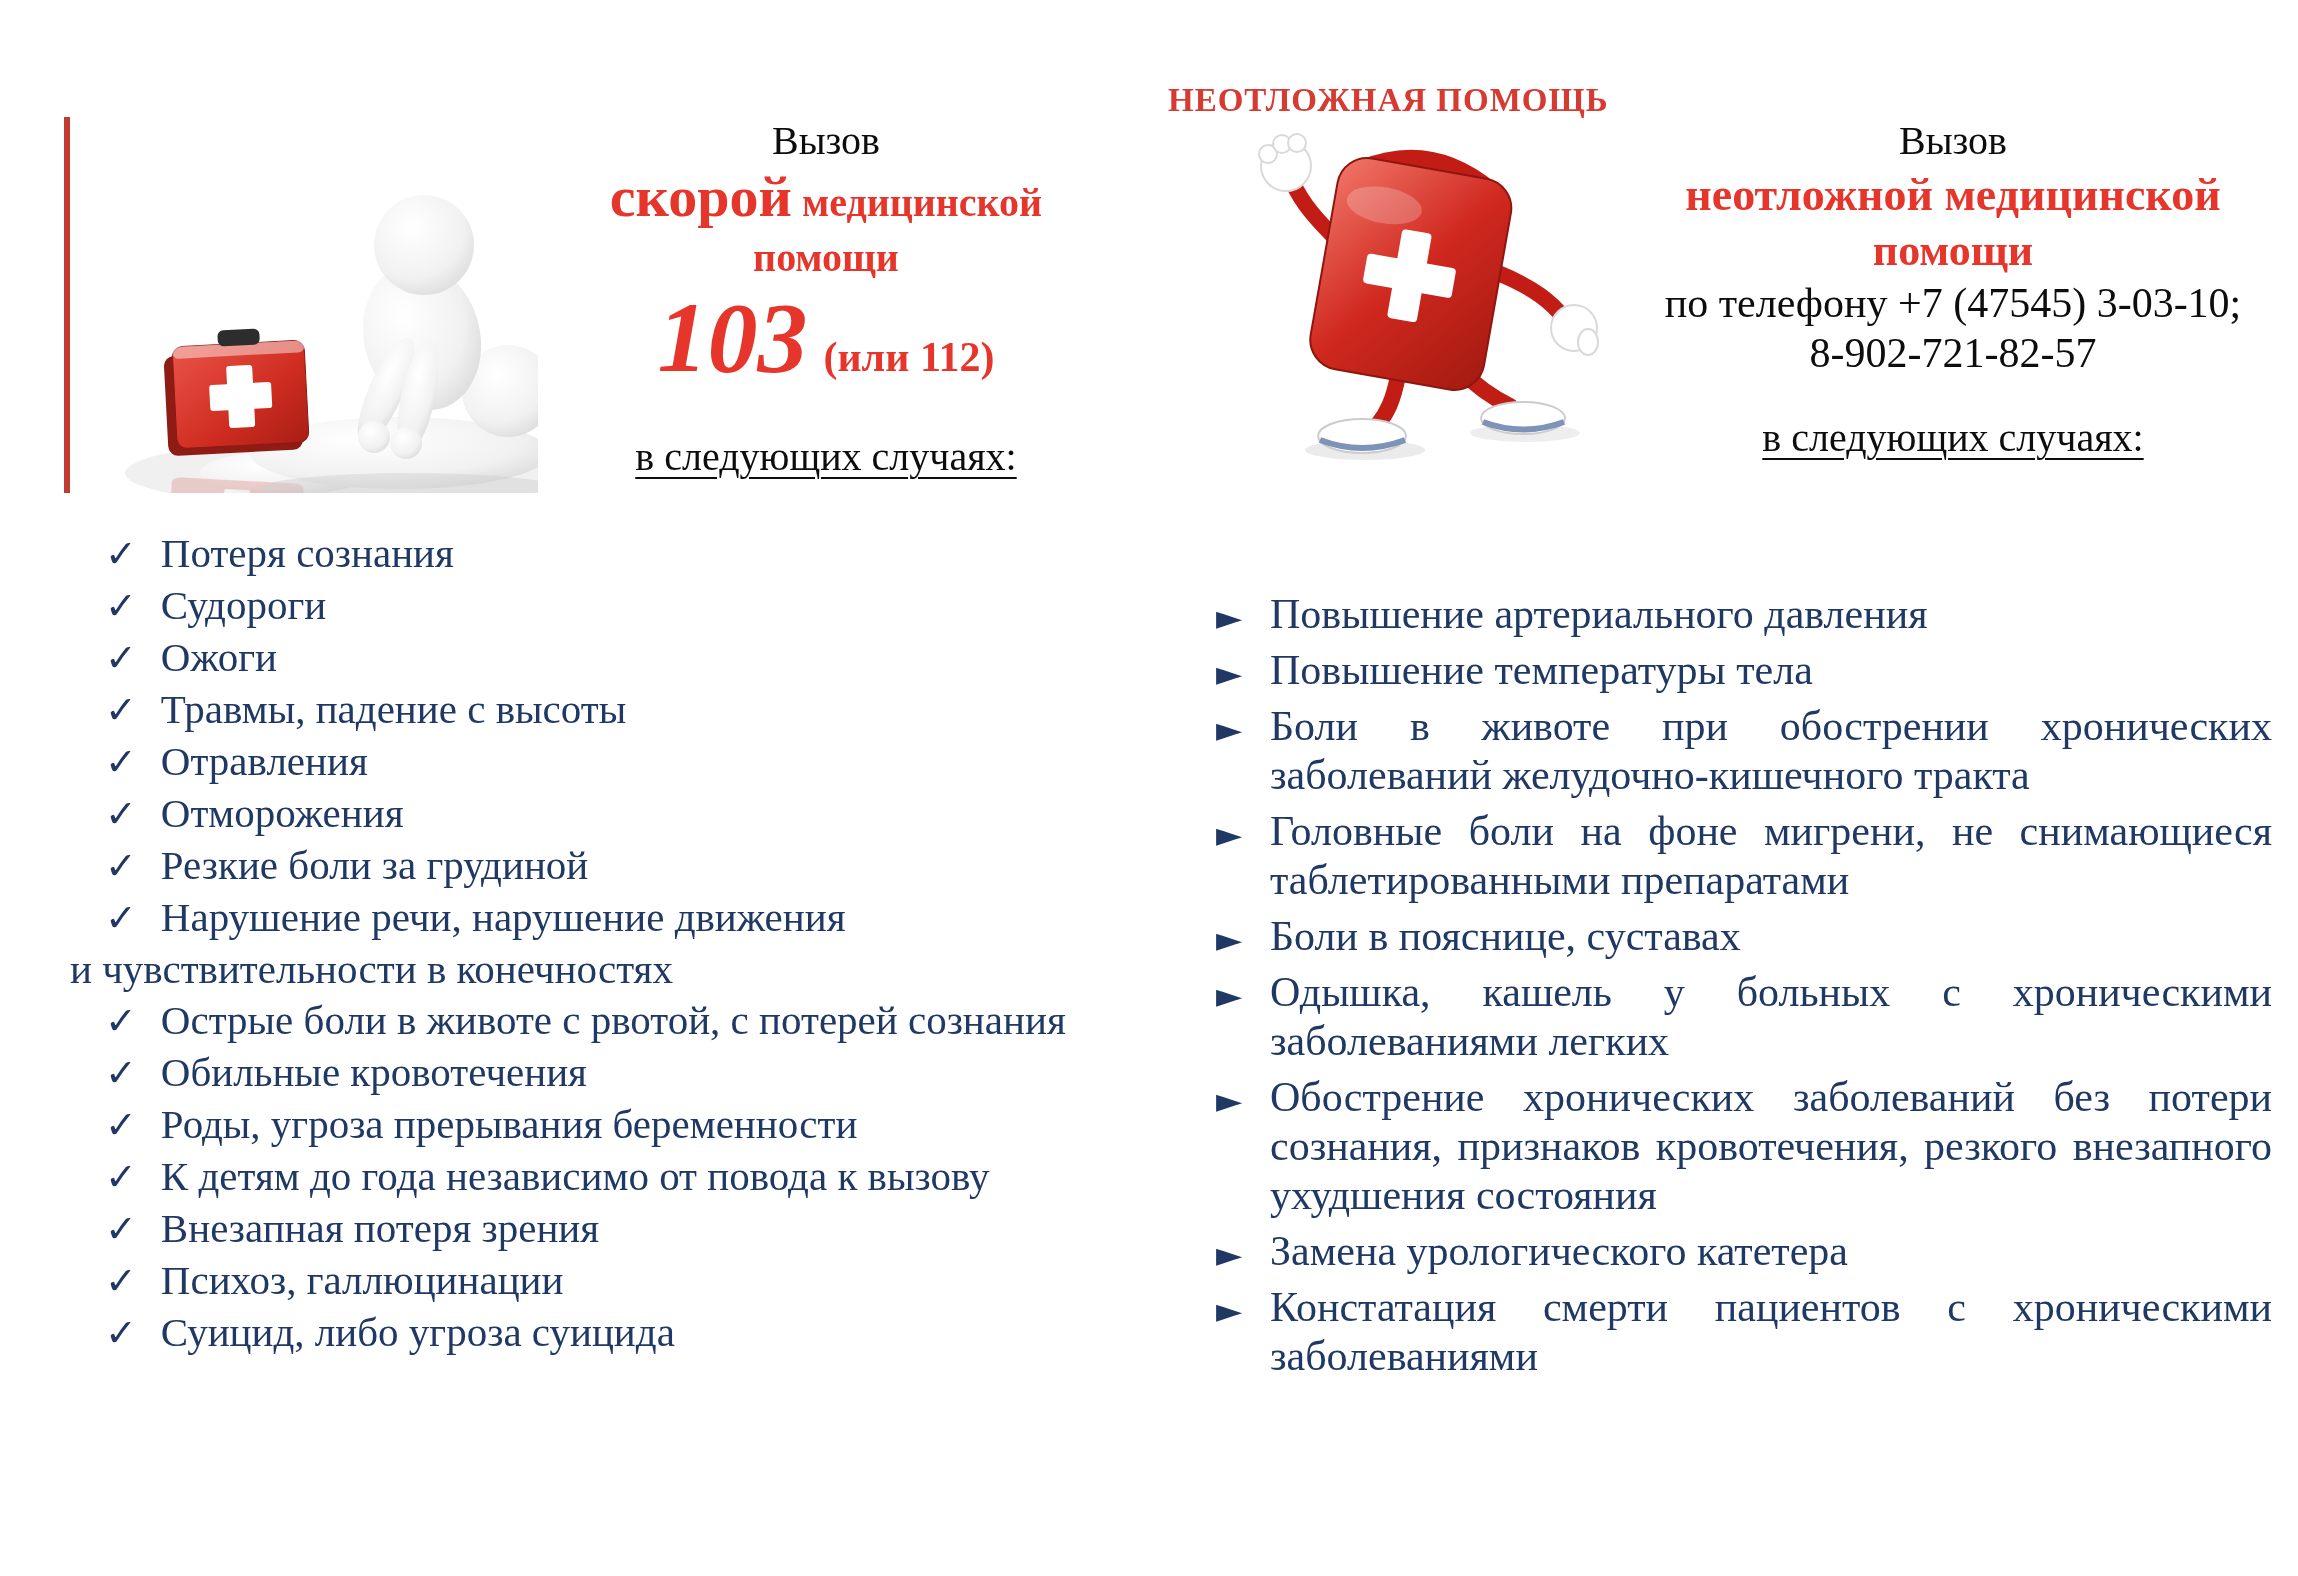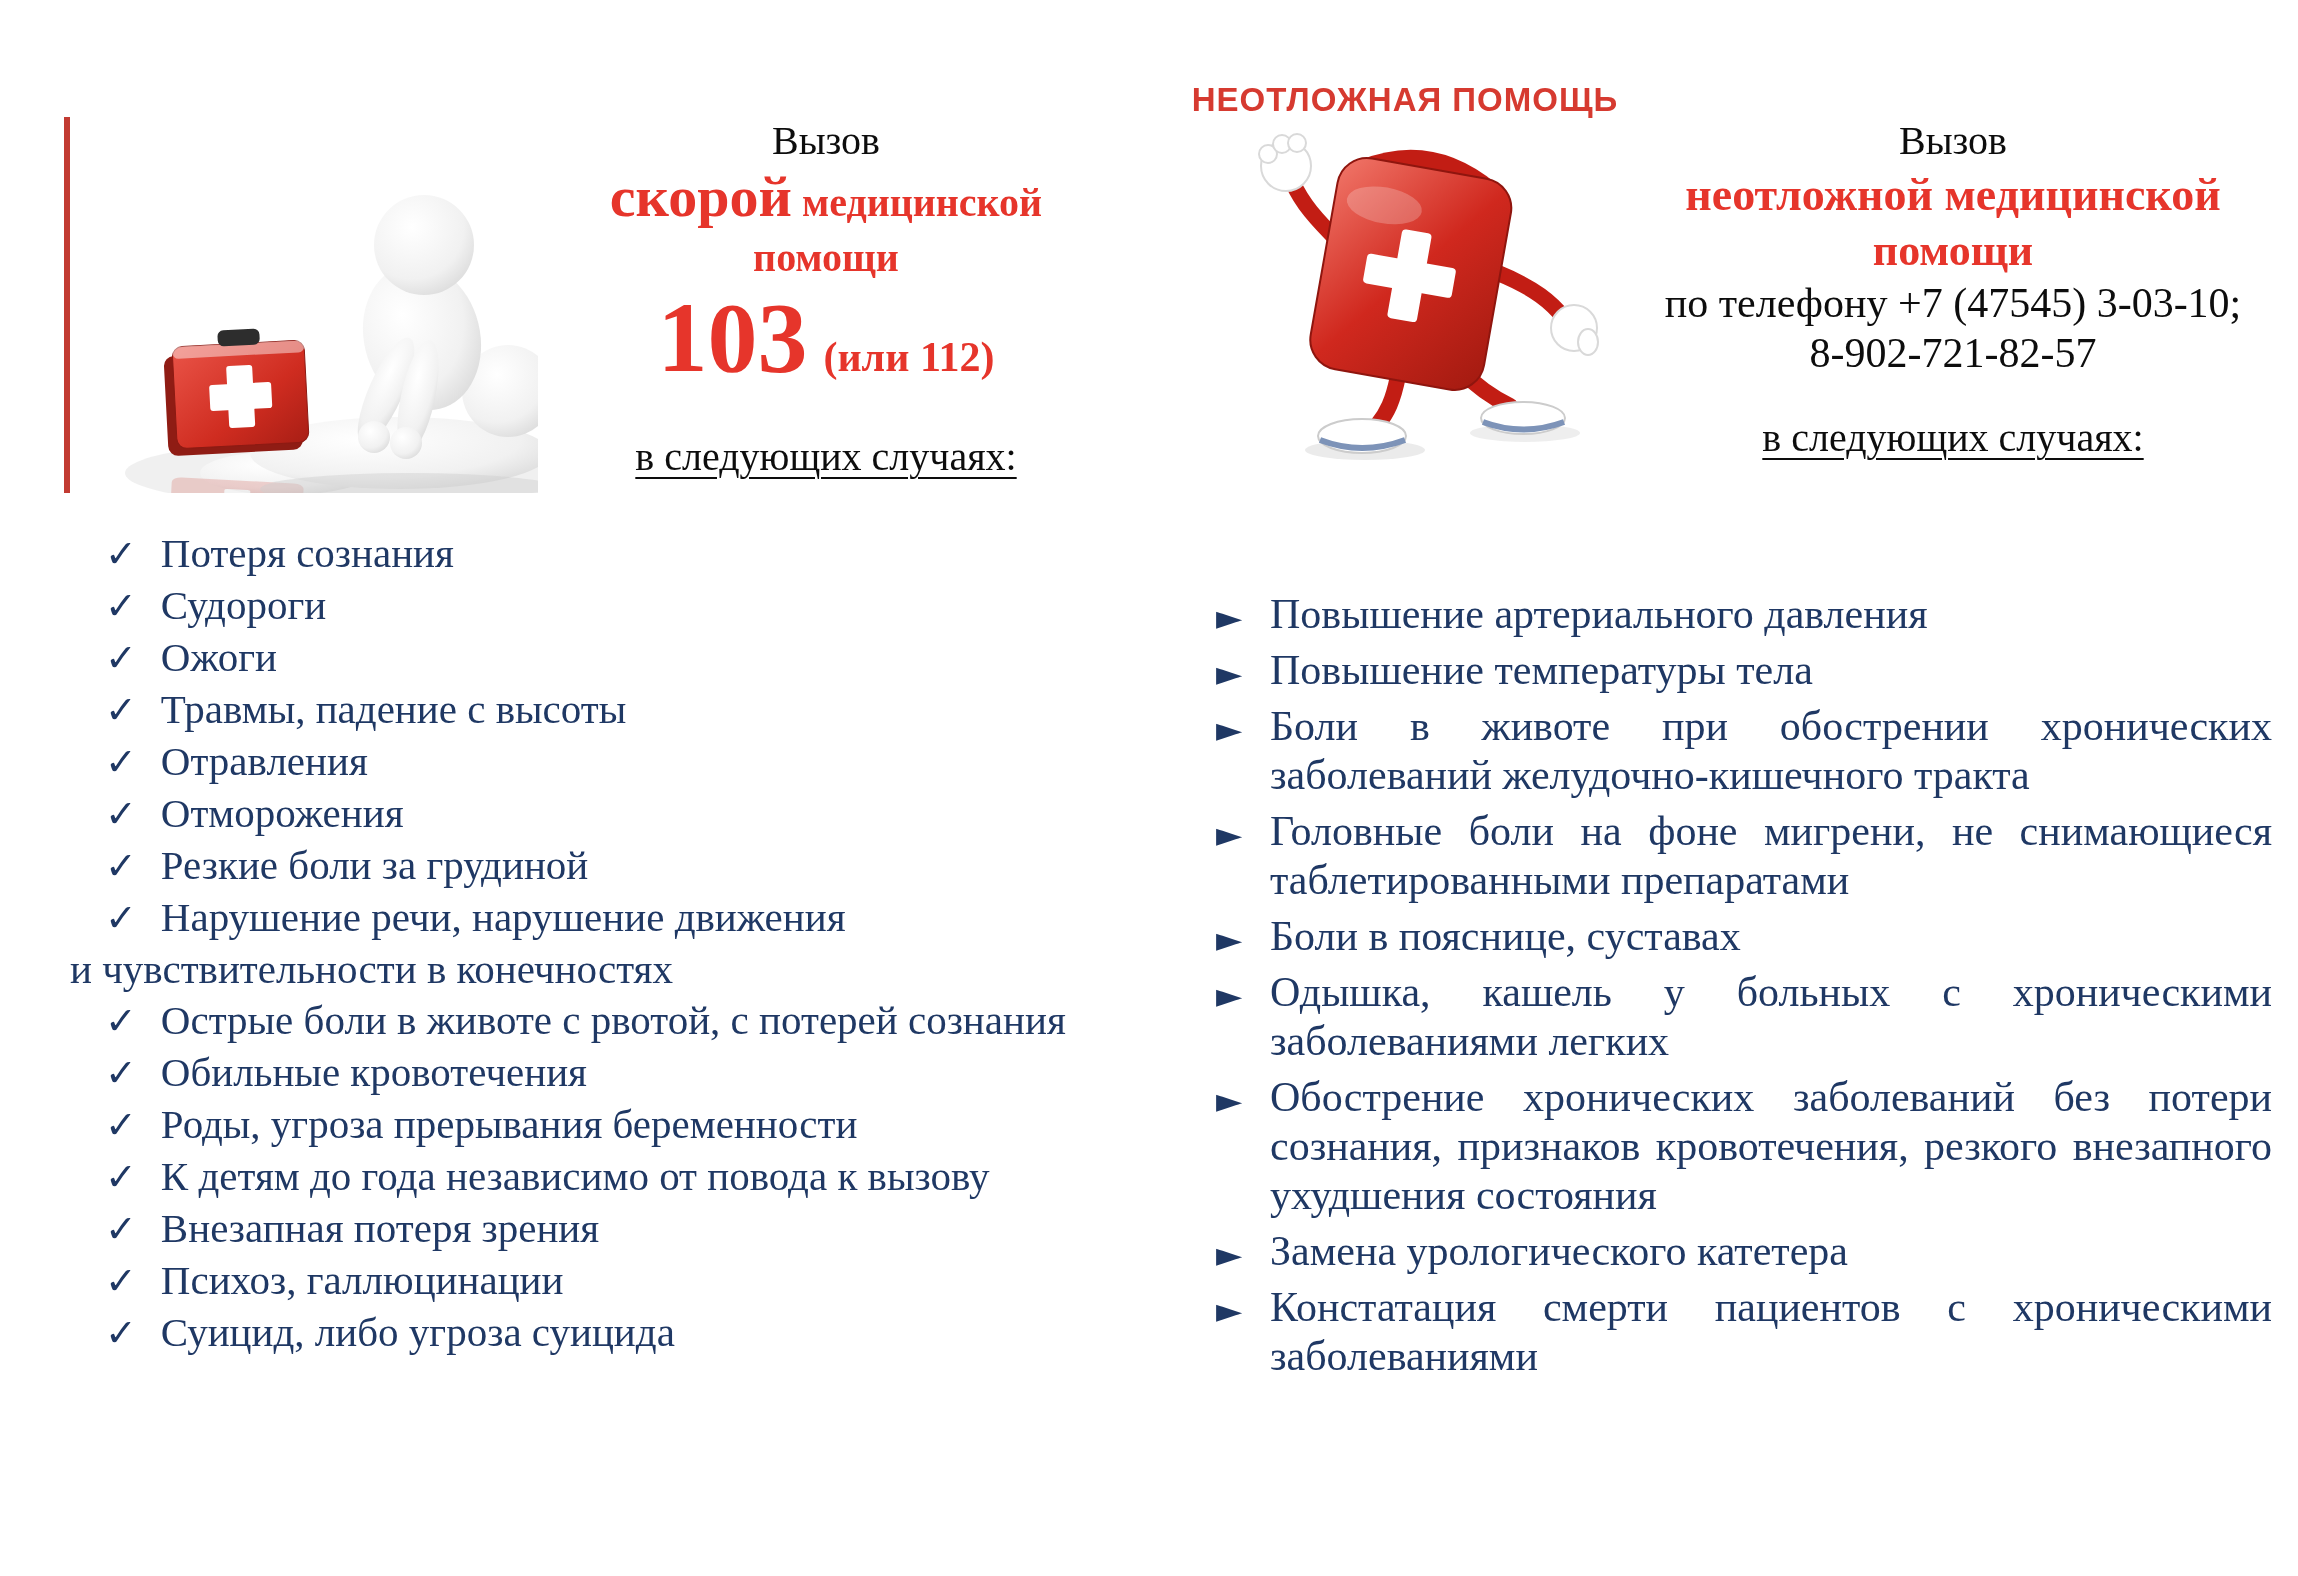--- a/index.html
+++ b/index.html
@@ -10,34 +10,34 @@
   }
   .abs{position:absolute;}
 
   
   .red-bar{left:64px;top:117px;width:6px;height:376px;background:#c23b32;}
 
   
   .cpr-illu{left:70px;top:85px;width:468px;height:408px;}
   .runkit-illu{left:1190px;top:118px;width:430px;height:345px;}
   .runkit-label{
-    left:1168px;top:82px;width:474px;text-align:center;
-    font-family:Liberation Sans, sans-serif;font-weight:bold;
+    left:1168px;top:82px;width:474px;text-align:left;
+    font-family:Liberation Serif, serif;font-weight:bold;
     font-size:33px;letter-spacing:1px;color:#d63a30;line-height:36px;
   }
 
   
   .lheader{left:468px;top:116px;width:716px;text-align:center;}
   .lh-v{font-size:40px;line-height:50px;}
   .lh-title{font-size:40px;line-height:62px;font-weight:bold;color:#e6352b;}
   .lh-title .big{font-size:58px;}
   .lh-pom{font-size:40px;line-height:48px;font-weight:bold;color:#e6352b;}
   .lh-tel{font-size:42px;line-height:54px;}
   .lh-num{font-size:42px;line-height:112px;font-weight:bold;color:#e6352b;}
-  .lh-num .huge{font-size:100px;}
+  .lh-num .huge{font-size:100px;font-style:italic;}
   .lh-num .alt{margin-left:16px;}
   .cases{font-size:40px;line-height:48px;margin-top:20px;}
   .cases span{text-decoration:underline;text-underline-offset:7px;text-decoration-thickness:2px;}
 
   
   .rheader{left:1628px;top:116px;width:650px;text-align:center;}
   .rh-v{font-size:40px;line-height:50px;}
   .rh-t1{font-size:46px;line-height:58px;font-weight:bold;color:#e6352b;}
   .rh-t2{font-size:44px;line-height:54px;font-weight:bold;color:#e6352b;}
   .rh-tel1{font-size:42px;line-height:50px;}

